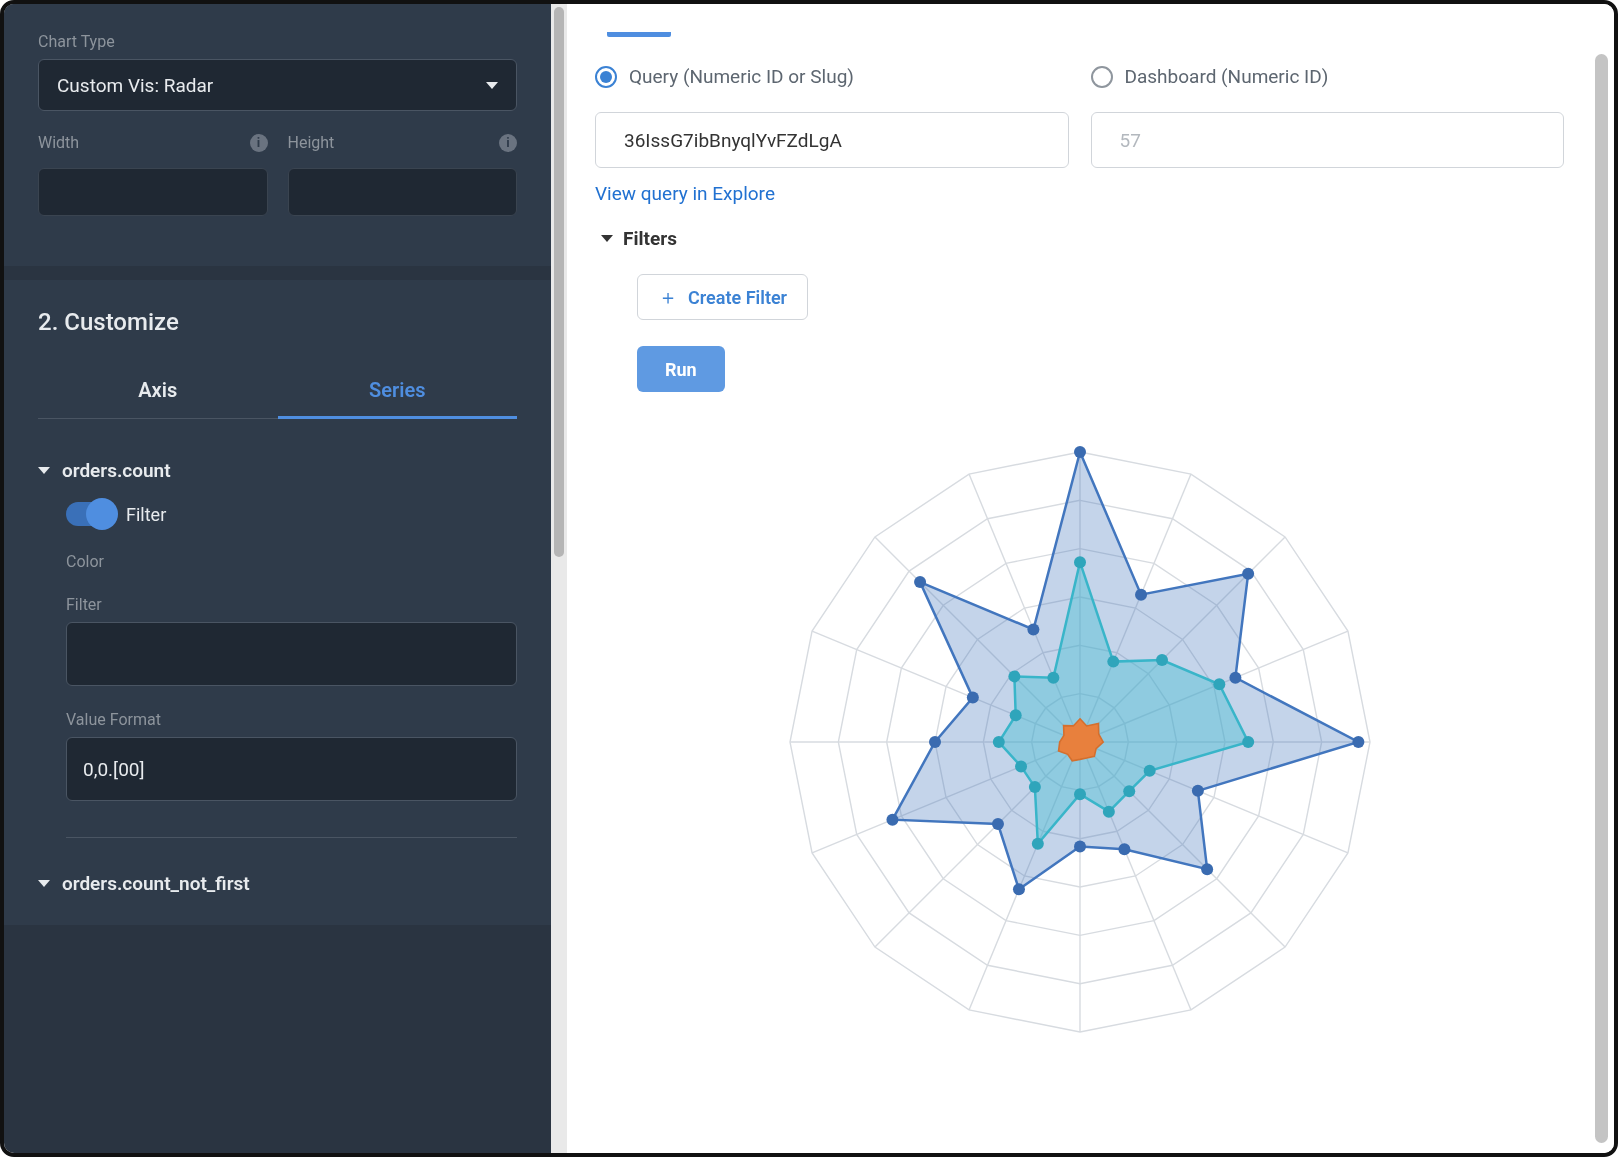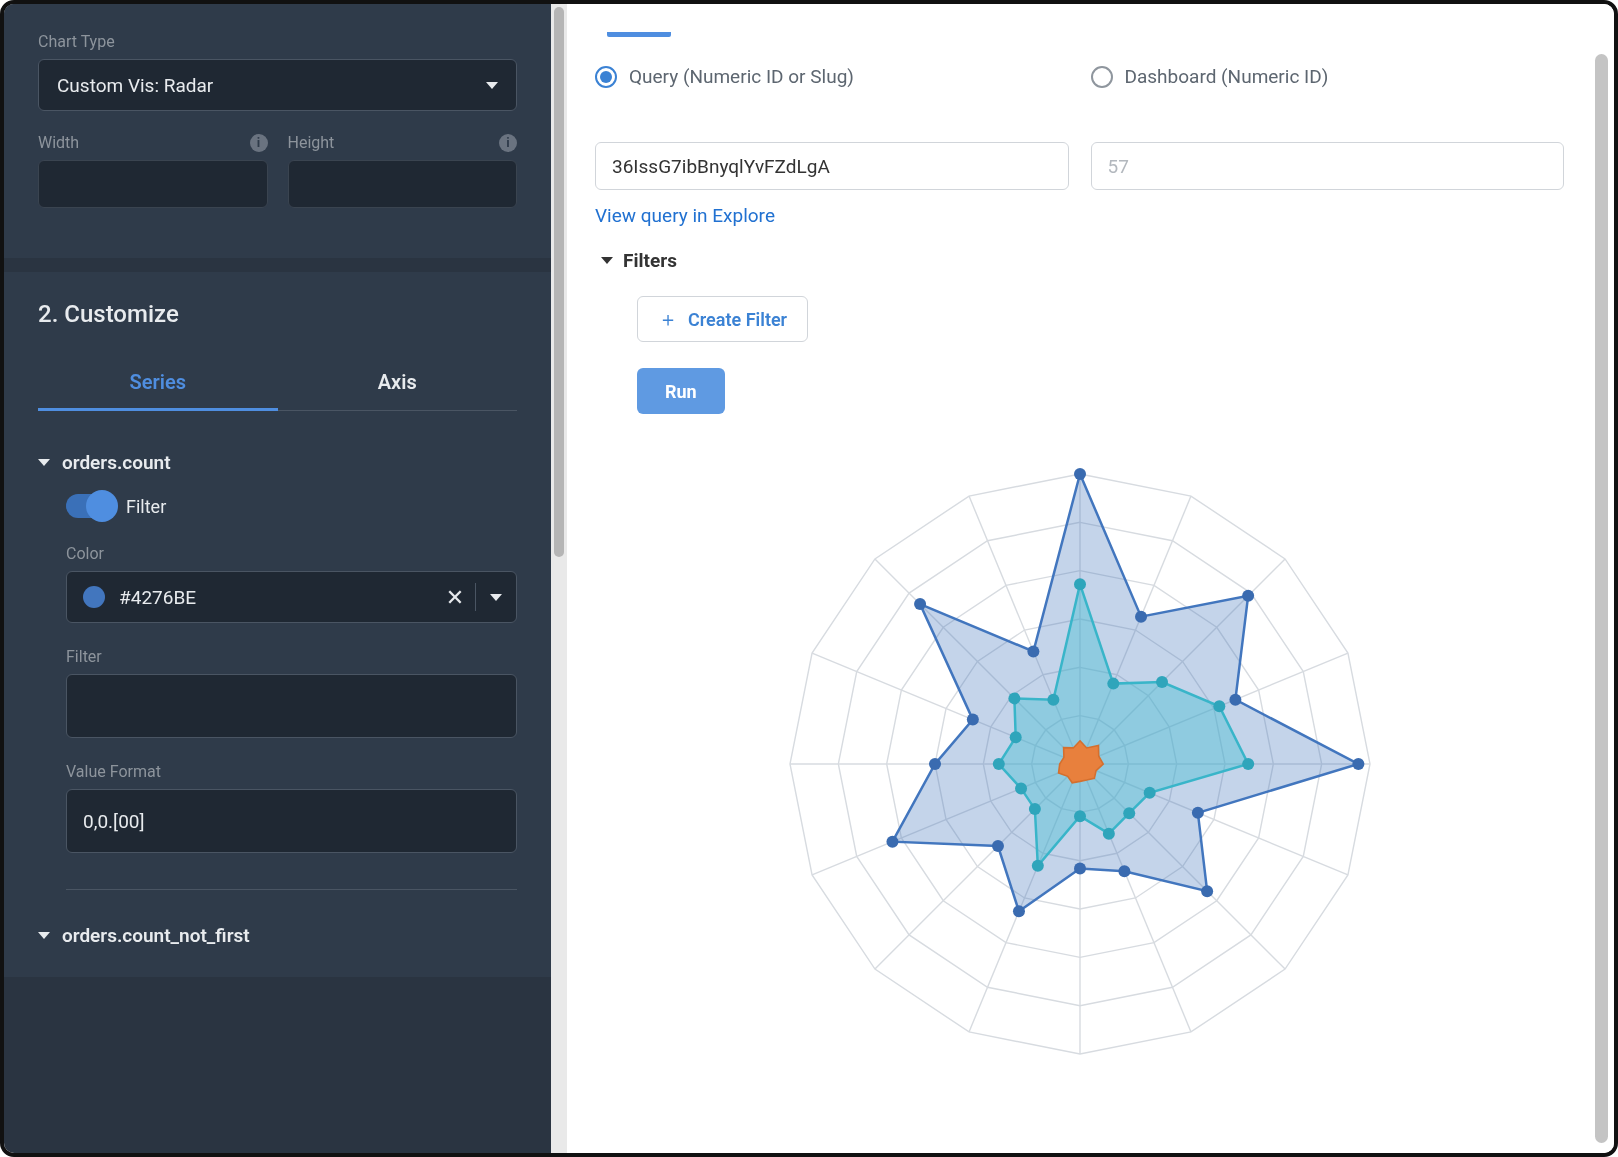--- a/index.html
+++ b/index.html
@@ -35,21 +35,21 @@
 
   .field-label{font-size:16px;color:var(--label-muted);margin-bottom:8px;display:block;}
   .info-icon{display:inline-flex;width:18px;height:18px;border-radius:50%;background:#6a7380;color:var(--dark-bg);font-size:13px;font-weight:700;align-items:center;justify-content:center;vertical-align:middle;}
 
   .select{position:relative;}
   .select-box{background:var(--input-dark);border:1px solid #4a5563;border-radius:6px;height:52px;display:flex;align-items:center;padding:0 18px;font-size:19px;color:var(--text-light);justify-content:space-between;cursor:pointer;}
   .chevron{width:0;height:0;border-left:6px solid transparent;border-right:6px solid transparent;border-top:7px solid var(--text-light);}
 
   .two-col{display:flex;gap:20px;margin-top:22px;}
   .col{flex:1;}
-  .label-row{display:flex;justify-content:space-between;align-items:center;margin-bottom:8px;}
+  .label-row{display:flex;justify-content:space-between;align-items:center;margin-bottom:16px;}
   .small-input{background:var(--input-dark);border:1px solid #3a4450;border-radius:6px;height:48px;width:100%;}
 
   .tabs{display:flex;border-bottom:1px solid #4a5563;margin-top:6px;}
   .tab{flex:1;text-align:center;padding:16px 0;font-size:20px;font-weight:600;color:var(--text-light);cursor:pointer;position:relative;}
   .tab.active{color:var(--blue);}
   .tab.active::after{content:"";position:absolute;left:0;right:0;bottom:-1px;height:3px;background:var(--blue);}
 
   .collapsible{margin-top:40px;}
   .collapsible-header{display:flex;align-items:center;gap:12px;cursor:pointer;}
   .caret-down{width:0;height:0;border-left:6px solid transparent;border-right:6px solid transparent;border-top:7px solid var(--text-light);}
@@ -78,21 +78,21 @@
   .main{flex:1;background:var(--white);position:relative;padding:28px 50px 20px 28px;}
   .main-scroll{position:absolute;right:6px;top:50px;width:13px;height:calc(100% - 60px);}
   .main-thumb{width:100%;border-radius:7px;background:#c4c4c4;height:100%;}
   .tab-indicator{width:64px;height:5px;background:var(--blue);border-radius:0 0 2px 2px;margin-bottom:28px;margin-left:12px;}
   .radio-group{display:flex;align-items:center;gap:12px;margin-bottom:24px;}
   .radio{width:22px;height:22px;border-radius:50%;border:2px solid #8f969e;display:flex;align-items:center;justify-content:center;cursor:pointer;}
   .radio.checked{border-color:var(--blue-strong);}
   .radio-dot{width:12px;height:12px;border-radius:50%;background:var(--blue-strong);}
   .radio-label{font-size:19px;color:var(--grey-text);}
 
-  .query-input{width:100%;height:48px;border:1px solid var(--grey-border);border-radius:6px;padding:0 16px;font-size:19px;color:#333;margin-top:30px;}
+  .query-input{width:100%;height:56px;border:1px solid var(--grey-border);border-radius:6px;padding:0 28px;font-size:19px;color:#333;}
   .query-input::placeholder{color:#b3b8be;}
   .query-row{display:flex;gap:22px;}
   .query-col{flex:1;}
 
   .explore-link{display:inline-block;margin-top:14px;font-size:19px;color:var(--link-blue);text-decoration:none;cursor:pointer;}
 
   .filters{margin-top:22px;margin-left:6px;}
   .filters-header{display:flex;align-items:center;gap:10px;cursor:pointer;}
   .filters-caret{width:0;height:0;border-left:6px solid transparent;border-right:6px solid transparent;border-top:7px solid #333;}
   .filters-title{font-size:19px;font-weight:700;color:#333;}
@@ -140,50 +140,39 @@
               <span class="info-icon">i</span>
             </div>
             <input class="small-input" style="">
           </div>
         </div>
       </div>
 
       <div class="section" style="padding-bottom:30px">
         <h2 class="section-title">2. Customize</h2>
         <div class="tabs">
+          <div class="tab">Axis</div>
           <div class="tab active">Series</div>
-          <div class="tab">Axis</div>
         </div>
 
         <div class="collapsible">
           <div class="collapsible-header">
             <span class="caret-down"></span>
             <span class="collapsible-title">orders.count</span>
           </div>
           <div class="series-body">
             <div class="toggle-row">
               <div class="switch">
                 <div class="switch-knob"></div>
               </div>
               <span class="toggle-label">Filter</span>
             </div>
 
             <div class="sub-field">
               <label class="field-label">Color</label>
-              <div class="color-select">
-                <span class="color-dot"></span>
-                <span class="color-text">#4276BE</span>
-                <div class="color-controls">
-                  <span class="clear-x">✕</span>
-                  <span class="color-sep"></span>
-                  <span class="color-chev">
-                      <span class="chevron"></span>
-                    </span>
-                </div>
-              </div>
             </div>
 
             <div class="sub-field">
               <label class="field-label">Filter</label>
               <input class="text-input" value="" style="">
             </div>
 
             <div class="sub-field">
               <label class="field-label">Value Format</label>
               <input class="text-input" value="0,0.[00]" style="">

